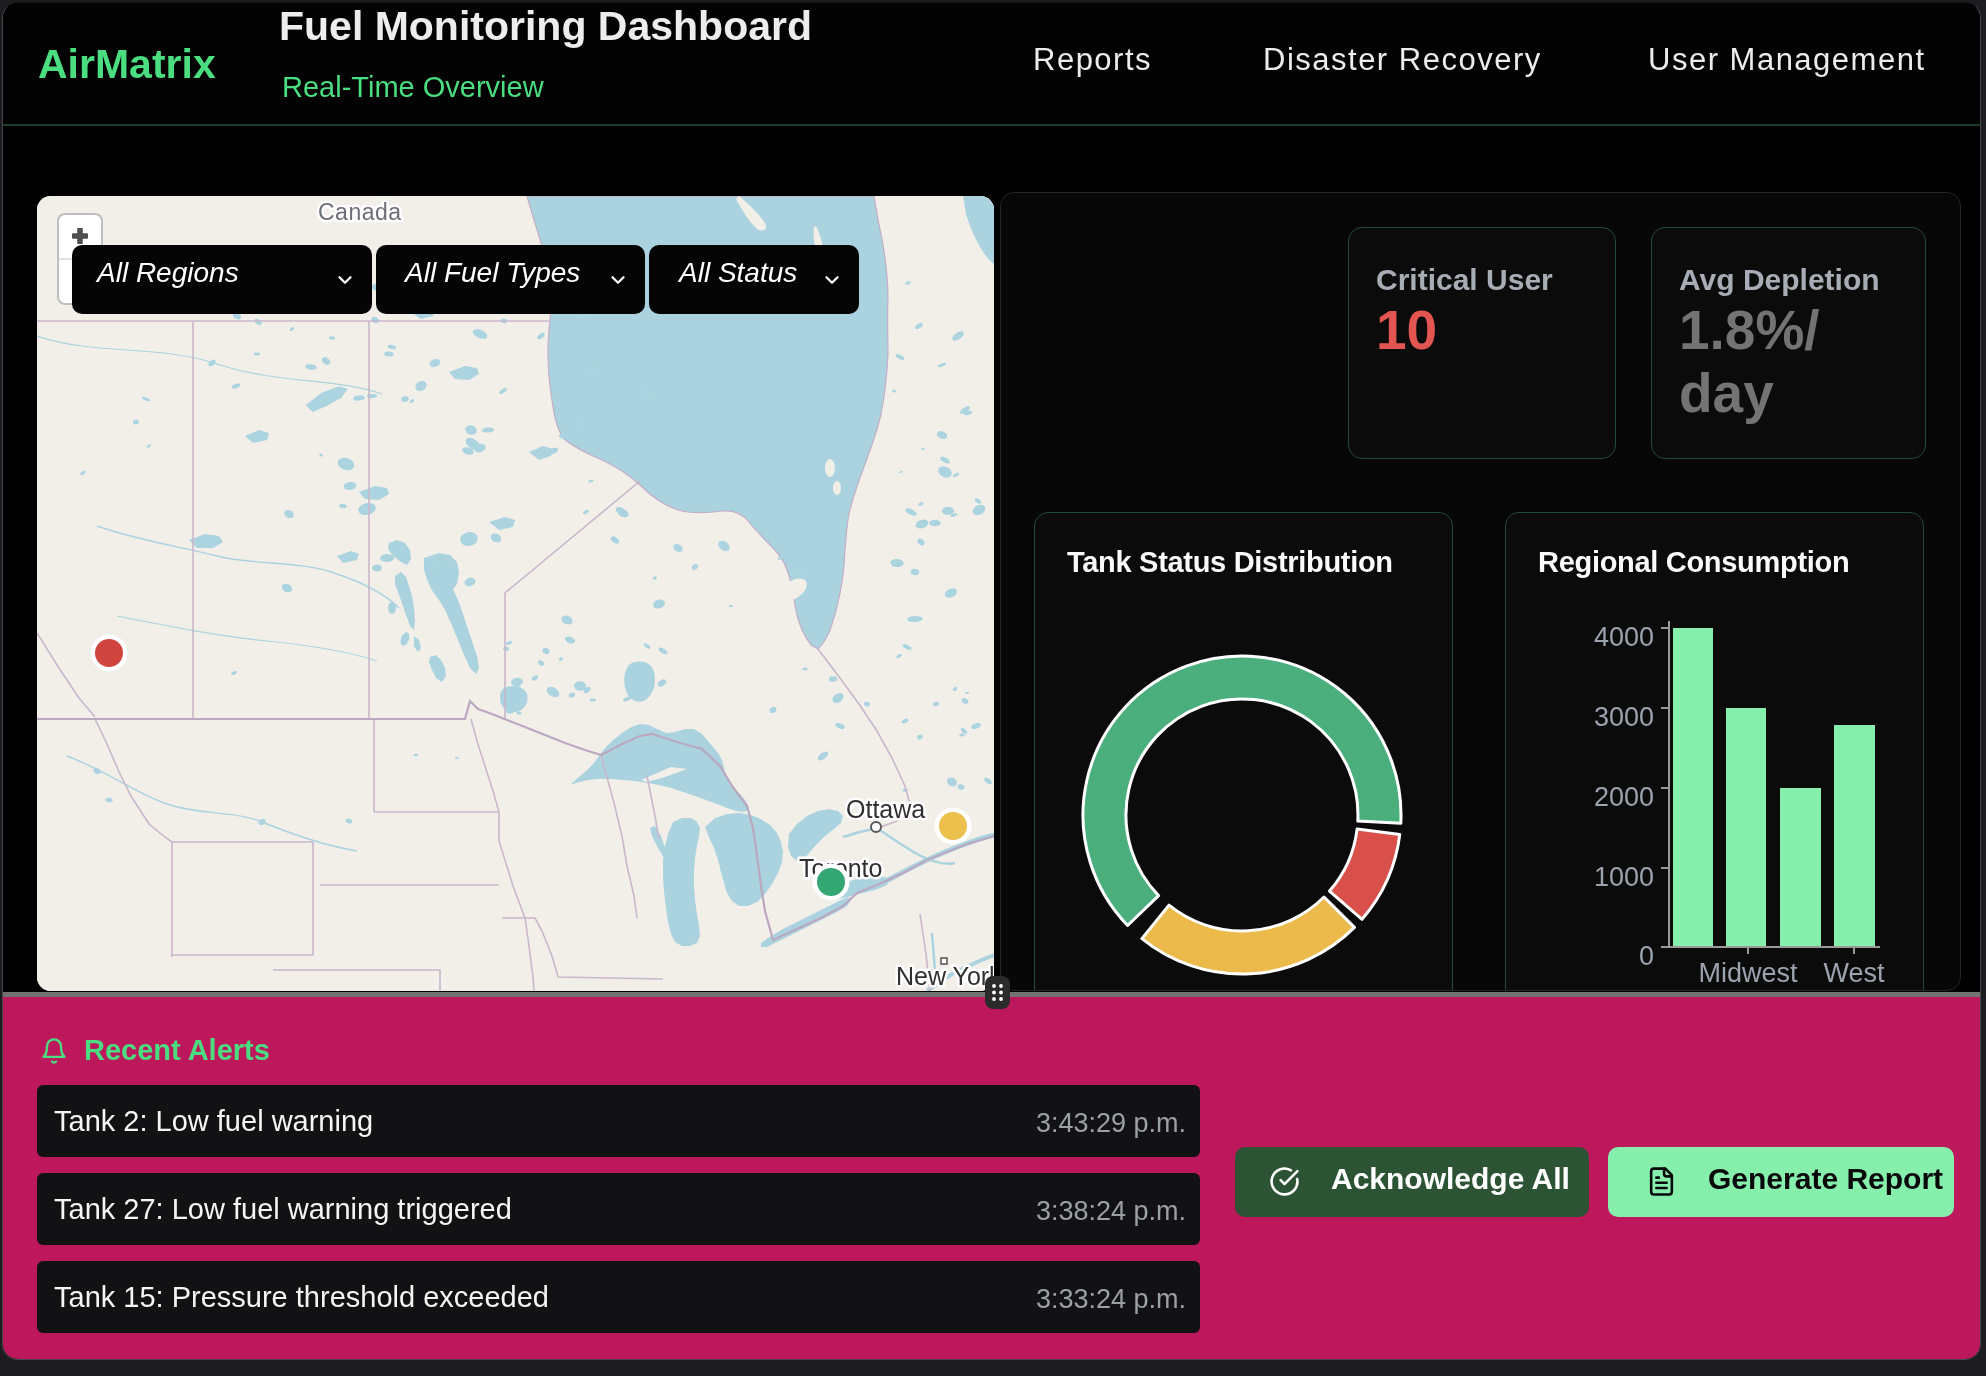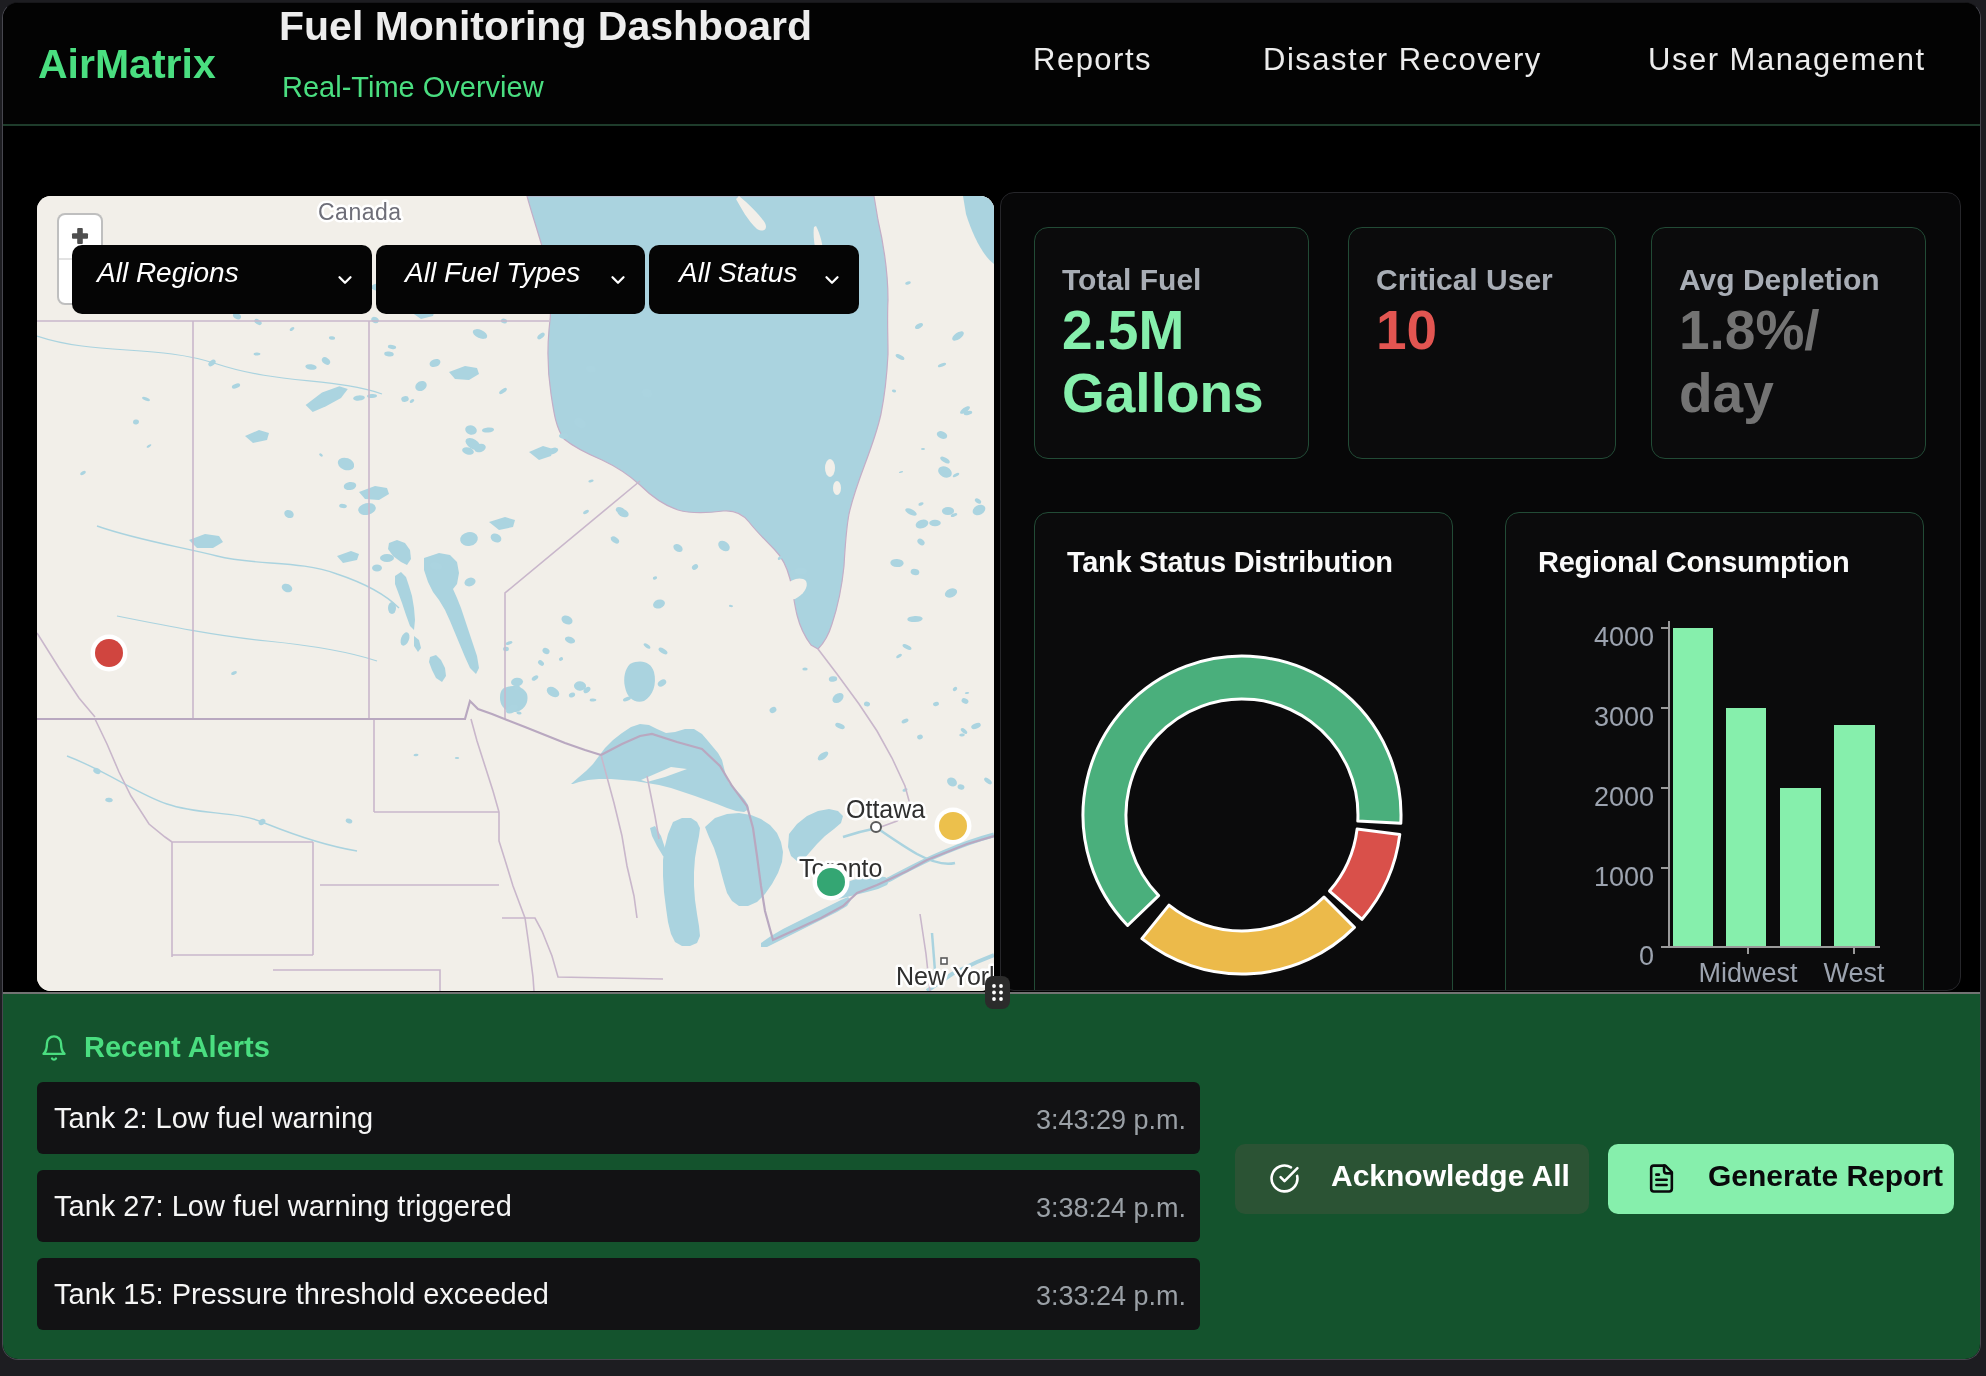--- a/index.html
+++ b/index.html
@@ -23,22 +23,22 @@
             border-radius:8px; z-index:5; }
   .panel { position:absolute; left:997px; top:189px; width:961px; height:799px; border:1px solid #26262a;
            border-radius:14px; background:#070708; overflow:hidden; }
   .scard { position:absolute; top:34px; width:275px; height:232px; background:#0b0b0c;
            border:1px solid #224b36; border-radius:14px; }
   .slabel { position:absolute; left:27px; top:35px; font-size:30px; font-weight:600; color:#a8adb5; }
   .sval { position:absolute; left:27px; top:71px; font-size:55px; font-weight:bold; line-height:63px; }
   .ccard { position:absolute; top:319px; width:419px; height:500px; background:#0b0b0c;
            border:1px solid #224b36; border-radius:14px; }
   .ctitle { position:absolute; left:32px; top:33px; font-size:29px; font-weight:bold; color:#fafafa; letter-spacing:-0.3px; }
-  .alerts { position:absolute; left:0; top:989px; width:100%; height:369px; background:#14532d;
-            border-top:2px solid #737373; }
+  .alerts { position:absolute; left:0; top:989px; width:100%; height:369px; background:#be185d;
+            border-top:5px solid #737373; }
   .atitle { position:absolute; left:81px; top:37px; font-size:29px; font-weight:bold; color:#4ade80; }
   .arow { position:absolute; left:34px; width:1163px; height:72px; background:#121214; border-radius:6px; }
   .arow .at { position:absolute; left:17px; top:20px; font-size:29px; color:#f5f5f5; }
   .arow .tm { position:absolute; right:14px; top:23px; font-size:27px; color:#9aa0a6;margin-left:17px; }
   .btn { position:absolute; top:150px; height:70px; border-radius:10px; font-size:30px; font-weight:bold; }
 </style></head><body>
 <div class="app">
 <header>
   <div class="logo">AirMatrix</div>
   <div class="htitle">Fuel Monitoring Dashboard</div>
@@ -314,24 +314,20 @@
 <circle cx="9" cy="10" r="1.9"></circle>
           <circle cx="16" cy="10" r="1.9"></circle>
 <circle cx="9" cy="16.5" r="1.9"></circle>
           <circle cx="16" cy="16.5" r="1.9"></circle>
 <circle cx="9" cy="23" r="1.9"></circle>
           <circle cx="16" cy="23" r="1.9"></circle>
 </g>
       </svg>
 </div>
 <div class="panel">
-  <div class="scard" style="left:33px;">
-    <div class="slabel">Total Fuel</div>
-    <div class="sval" style="color:#86efac;">2.5M<br>Gallons</div>
-  </div>
   <div class="scard" style="left:347px; width:268px;">
     <div class="slabel">Critical User</div>
     <div class="sval" style="color:#e25551;">10</div>
   </div>
   <div class="scard" style="left:650px;">
     <div class="slabel">Avg Depletion</div>
     <div class="sval" style="color:#737373;">1.8%/<br>day</div>
   </div>
   <div class="ccard" style="left:33px;">
     <div class="ctitle">Tank Status Distribution</div>

